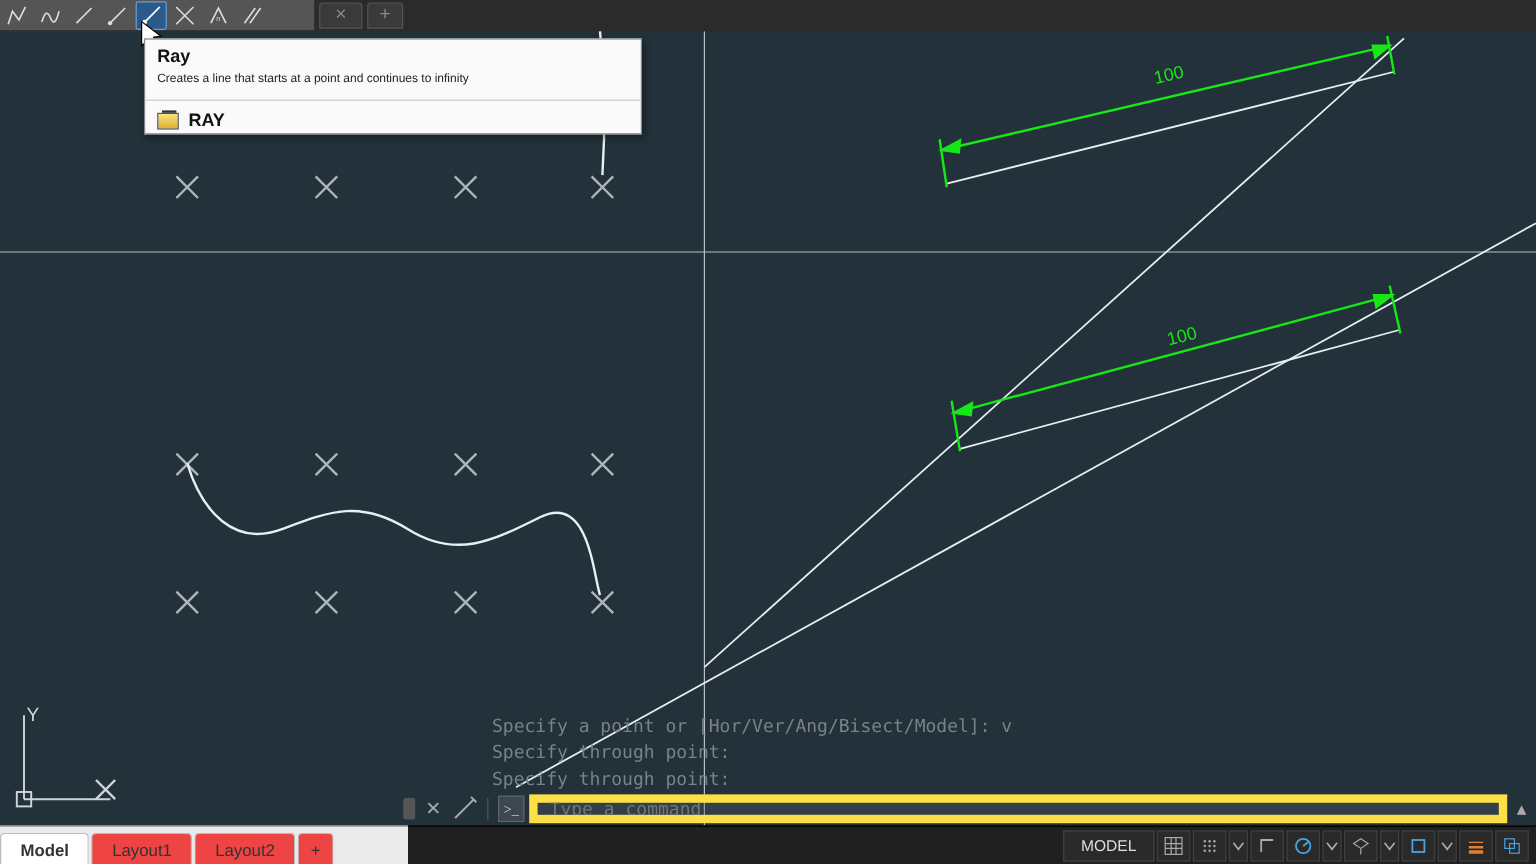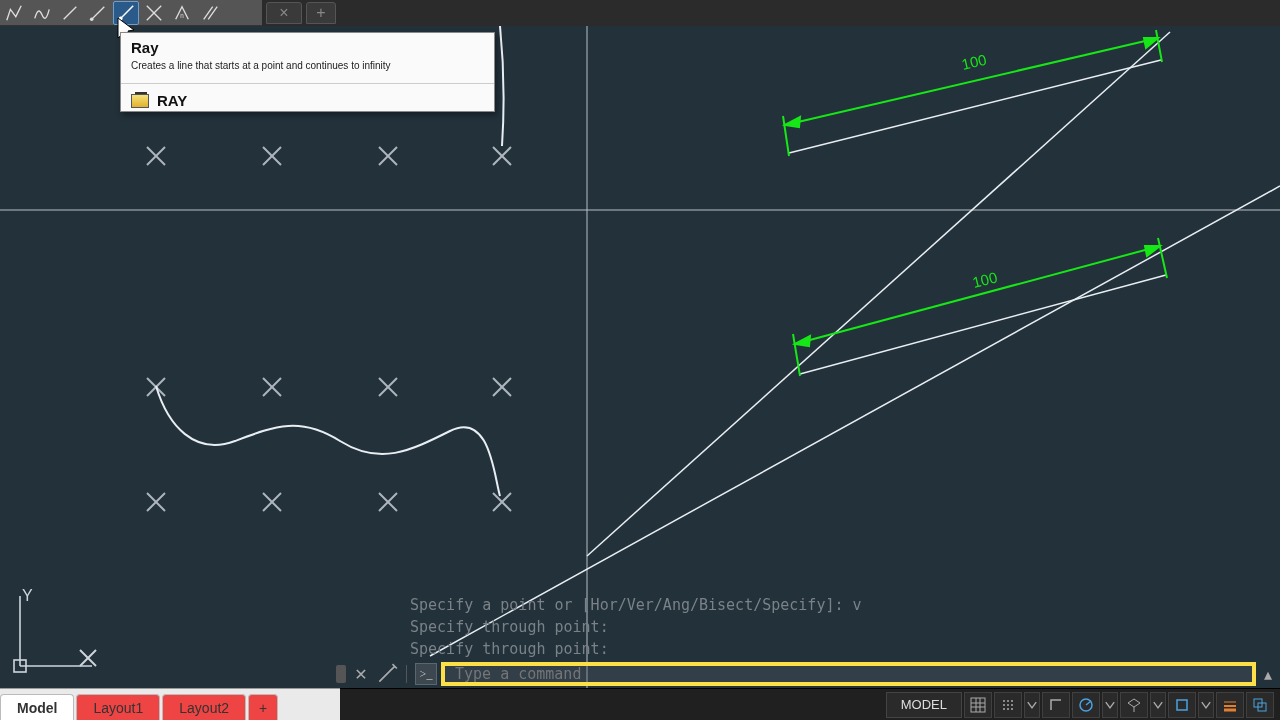--- a/index.html
+++ b/index.html
@@ -53,21 +53,21 @@
   .panel-handle {
     position: absolute; top: 58px; left: 0; width: 18px; height: 14px;
     background: #4d4d4d; border-right: 1px solid #333;
     color: #bbb; display:flex; align-items:center; justify-content:center; font-size: 10px;
   }
   .d-letter { position:absolute; top:56px; left:104px; color:#ddd; font-size:14px; }
 
   
   .tooltip {
     position: absolute; top: 32px; left: 120px;
-    width: 375px;
+    width: 415px;
     background: #fafafa; color: #222;
     border: 1px solid #888;
     box-shadow: 2px 3px 6px rgba(0,0,0,0.4);
     font-size: 14px;
     z-index: 50;
   }
   .tt-head { padding: 6px 10px 4px 10px; }
   .tt-title { font-weight: bold; font-size: 15px; margin-bottom: 4px; color:#111; }
   .tt-desc { font-size: 10px; color: #222; padding-bottom: 8px; }
   .tt-sep { height:1px; background:#ccc; }
@@ -112,21 +112,21 @@
     position: absolute; bottom: 34px; left: 336px; right: 4px; height: 24px;
     display: flex; align-items: center; gap: 4px;
   }
   .cmd-handle { width:10px; height:18px; background:#555; border-radius:2px; }
   .cmd-close { width:22px; height:22px; display:flex; align-items:center; justify-content:center; color:#aaa; }
   .cmd-tool { width:22px; height:22px; color:#aaa; display:flex; align-items:center; justify-content:center; }
   .cmd-sep { width:1px; height:18px; background:#555; margin:0 4px; }
   .cmd-prompt { width:22px; height:22px; background:#3d474f; border:1px solid #5a6770; display:flex; align-items:center; justify-content:center; color:#ccc; font-family:Consolas; font-size:12px; }
   .cmd-input {
     flex: 1; height: 24px; background: rgba(80,90,100,0.35);
-    border: 4px solid #fde047; color:#aaa;
+    border: 7px solid #fde047; color:#aaa;
     font-family: Consolas, monospace; font-size: 15px;
     padding: 0 10px;
   }
   .cmd-expand { width:16px; color:#aaa; text-align:center; }
 
   
   .statusbar {
     position: absolute; bottom: 0; left: 340px; right: 0; height: 32px;
     background: #202020; display: flex; align-items: center;
     justify-content: flex-end; padding: 0 6px;
@@ -348,21 +348,21 @@
         <line x1="96" y1="624" x2="80" y2="640"></line>
     </g>
   </svg>
 
   <svg style="position:absolute; left:116px; top:-10px;" width="20" height="28">
     <polygon points="2,2 2,22 8,17 12,26 16,24 12,15 18,14" fill="#fff" stroke="#000" stroke-width="1"></polygon>
   </svg>
 </div>
 
 <div class="cmd-history">
-  <div>Specify a point or [Hor/Ver/Ang/Bisect/Specify]: v</div>
+  <div>Specify a point or [Hor/Ver/Ang/Bisect/Model]: v</div>
   <div>Specify through point:</div>
   <div>Specify through point:</div>
 </div>
 
 <div class="cmd-bar">
   <div class="cmd-handle"></div>
   <div class="cmd-close">✕</div>
   <div class="cmd-tool">
     <svg viewBox="0 0 20 20">
         <path d="M3 17 L13 7 M13 7 L17 3 M15 1 L19 5" stroke="#aaa" stroke-width="1.5" fill="none"></path>

